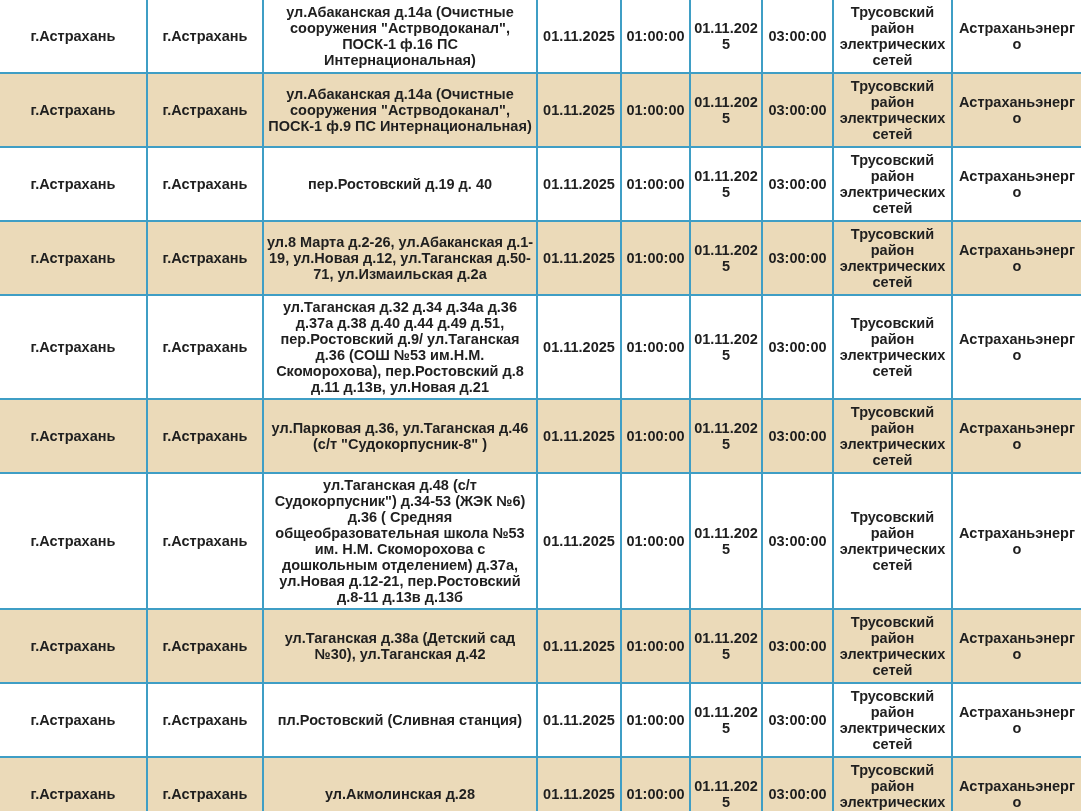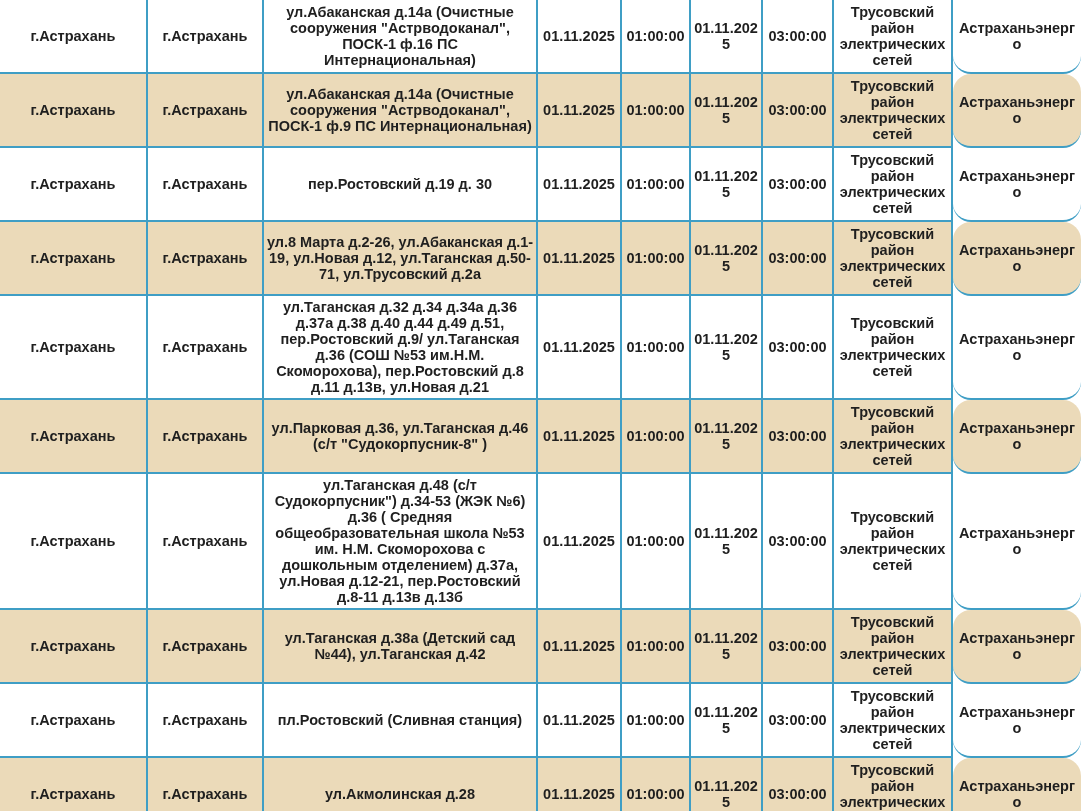--- a/index.html
+++ b/index.html
@@ -34,21 +34,20 @@
     font-size: 14.5px;
     line-height: 16px;
     font-weight: 700;
     color: var(--text-color, #1f1f1f);
     background: #ffffff;
     overflow: hidden;
     word-break: break-word;
   }
   .cell:nth-child(9n) {
     border-right: none;
-    border-radius: 18px;
   }
   .row.shaded .cell {
     background: var(--row-shade, #ebdab9);
   }
 </style>
 </head>
 <body>
 
 <div class="outage-table">
   <div class="row">
@@ -71,33 +70,33 @@
     <div class="cell">01:00:00</div>
     <div class="cell">01.11.2025</div>
     <div class="cell">03:00:00</div>
     <div class="cell">Трусовский район электрических сетей</div>
     <div class="cell">Астраханьэнерго</div>
   </div>
 
   <div class="row">
     <div class="cell">г.Астрахань</div>
     <div class="cell">г.Астрахань</div>
-    <div class="cell">пер.Ростовский д.19 д. 30</div>
+    <div class="cell">пер.Ростовский д.19 д. 40</div>
     <div class="cell">01.11.2025</div>
     <div class="cell">01:00:00</div>
     <div class="cell">01.11.2025</div>
     <div class="cell">03:00:00</div>
     <div class="cell">Трусовский район электрических сетей</div>
     <div class="cell">Астраханьэнерго</div>
   </div>
 
   <div class="row shaded">
     <div class="cell">г.Астрахань</div>
     <div class="cell">г.Астрахань</div>
-    <div class="cell">ул.8 Марта д.2-26, ул.Абаканская д.1-19, ул.Новая д.12, ул.Таганская д.50-71, ул.Трусовский д.2а</div>
+    <div class="cell">ул.8 Марта д.2-26, ул.Абаканская д.1-19, ул.Новая д.12, ул.Таганская д.50-71, ул.Измаильская д.2а</div>
     <div class="cell">01.11.2025</div>
     <div class="cell">01:00:00</div>
     <div class="cell">01.11.2025</div>
     <div class="cell">03:00:00</div>
     <div class="cell">Трусовский район электрических сетей</div>
     <div class="cell">Астраханьэнерго</div>
   </div>
 
   <div class="row">
     <div class="cell">г.Астрахань</div>
@@ -131,21 +130,21 @@
     <div class="cell">01:00:00</div>
     <div class="cell">01.11.2025</div>
     <div class="cell">03:00:00</div>
     <div class="cell">Трусовский район электрических сетей</div>
     <div class="cell">Астраханьэнерго</div>
   </div>
 
   <div class="row shaded">
     <div class="cell">г.Астрахань</div>
     <div class="cell">г.Астрахань</div>
-    <div class="cell">ул.Таганская д.38а (Детский сад №44), ул.Таганская д.42</div>
+    <div class="cell">ул.Таганская д.38а (Детский сад №30), ул.Таганская д.42</div>
     <div class="cell">01.11.2025</div>
     <div class="cell">01:00:00</div>
     <div class="cell">01.11.2025</div>
     <div class="cell">03:00:00</div>
     <div class="cell">Трусовский район электрических сетей</div>
     <div class="cell">Астраханьэнерго</div>
   </div>
 
   <div class="row">
     <div class="cell">г.Астрахань</div>

